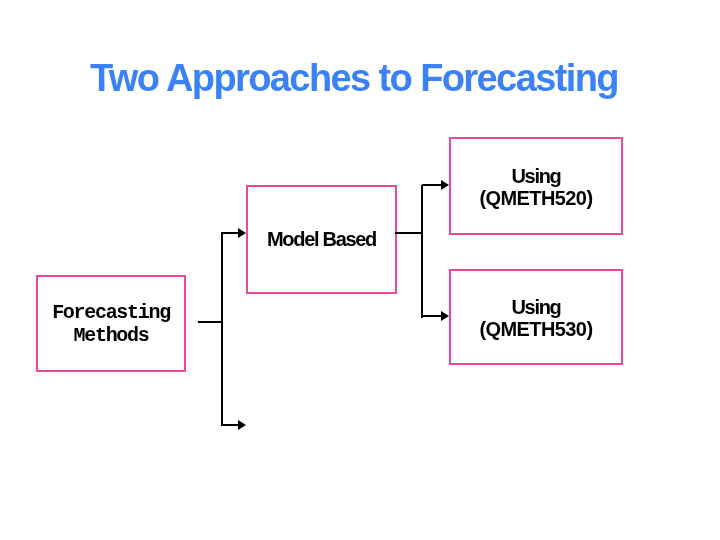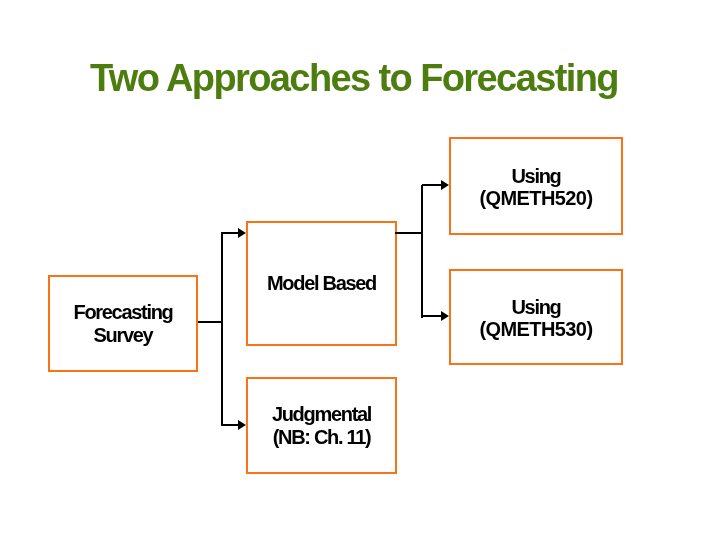--- a/index.html
+++ b/index.html
@@ -19,27 +19,27 @@
   .slide-title {
     position: absolute;
     left: 0;
     top: 57px;
     width: 708px;
     margin: 0;
     text-align: center;
     font-size: 38px;
     font-weight: bold;
     letter-spacing: -1.6px;
-    color: #4d7c0f;
+    color: #3b82f6;
     white-space: nowrap;
   }
   .node {
     position: absolute;
     box-sizing: border-box;
-    border: 2px solid #f97316;
+    border: 2px solid #ec4899;
     background: #ffffff;
     display: flex;
     align-items: center;
     justify-content: center;
     text-align: center;
   }
   .node-label {
     font-weight: bold;
     font-size: 20px;
     line-height: 23px;
@@ -61,22 +61,22 @@
   .arrowhead {
     position: absolute;
     width: 0;
     height: 0;
     border-top: 5px solid transparent;
     border-bottom: 5px solid transparent;
     border-left: 8px solid #000000;
   }
 
   
-  .node-forecasting { left: 48px;  top: 275px; width: 150px; height: 97px; }
-  .node-model       { left: 246px; top: 185px; width: 151px; height: 125px; margin-top: 36px; }
+  .node-forecasting { left: 36px;  top: 275px; width: 150px; height: 97px; font-family: Liberation Mono, monospace; }
+  .node-model       { left: 246px; top: 185px; width: 151px; height: 109px; }
   .node-judgmental  { left: 246px; top: 377px; width: 151px; height: 97px; }
   .node-survey      { left: 449px; top: 137px; width: 174px; height: 98px; }
   .node-past        { left: 449px; top: 269px; width: 174px; height: 96px; }
 
   
   .edge-forecasting-out { left: 198px; top: 321px; width: 25px; height: 2px; }
   .edge-trunk-left      { left: 221px; top: 232px; width: 2px;  height: 194px; }
   .edge-into-model      { left: 222px; top: 232px; width: 17px; height: 2px; }
   .head-into-model      { left: 238px; top: 228px; }
   .edge-into-judgmental { left: 222px; top: 424px; width: 17px; height: 2px; }
@@ -91,36 +91,30 @@
 </head>
 <body>
 
 <div class="slide">
 
   <h1 class="slide-title">Two Approaches to Forecasting</h1>
 
   <div class="node node-forecasting">
     <div class="node-label">
       <span class="line">Forecasting</span>
-      <span class="line">Survey</span>
+      <span class="line">Methods</span>
     </div>
   </div>
 
   <div class="node node-model">
     <div class="node-label">
       <span class="line">Model Based</span>
     </div>
   </div>
 
-  <div class="node node-judgmental">
-    <div class="node-label">
-      <span class="line">Judgmental</span>
-      <span class="line">(NB: Ch. 11)</span>
-    </div>
-  </div>
 
   <div class="node node-survey">
     <div class="node-label">
       <span class="line">Using</span>
       <span class="subline">(QMETH520)</span>
     </div>
   </div>
 
   <div class="node node-past">
     <div class="node-label">

